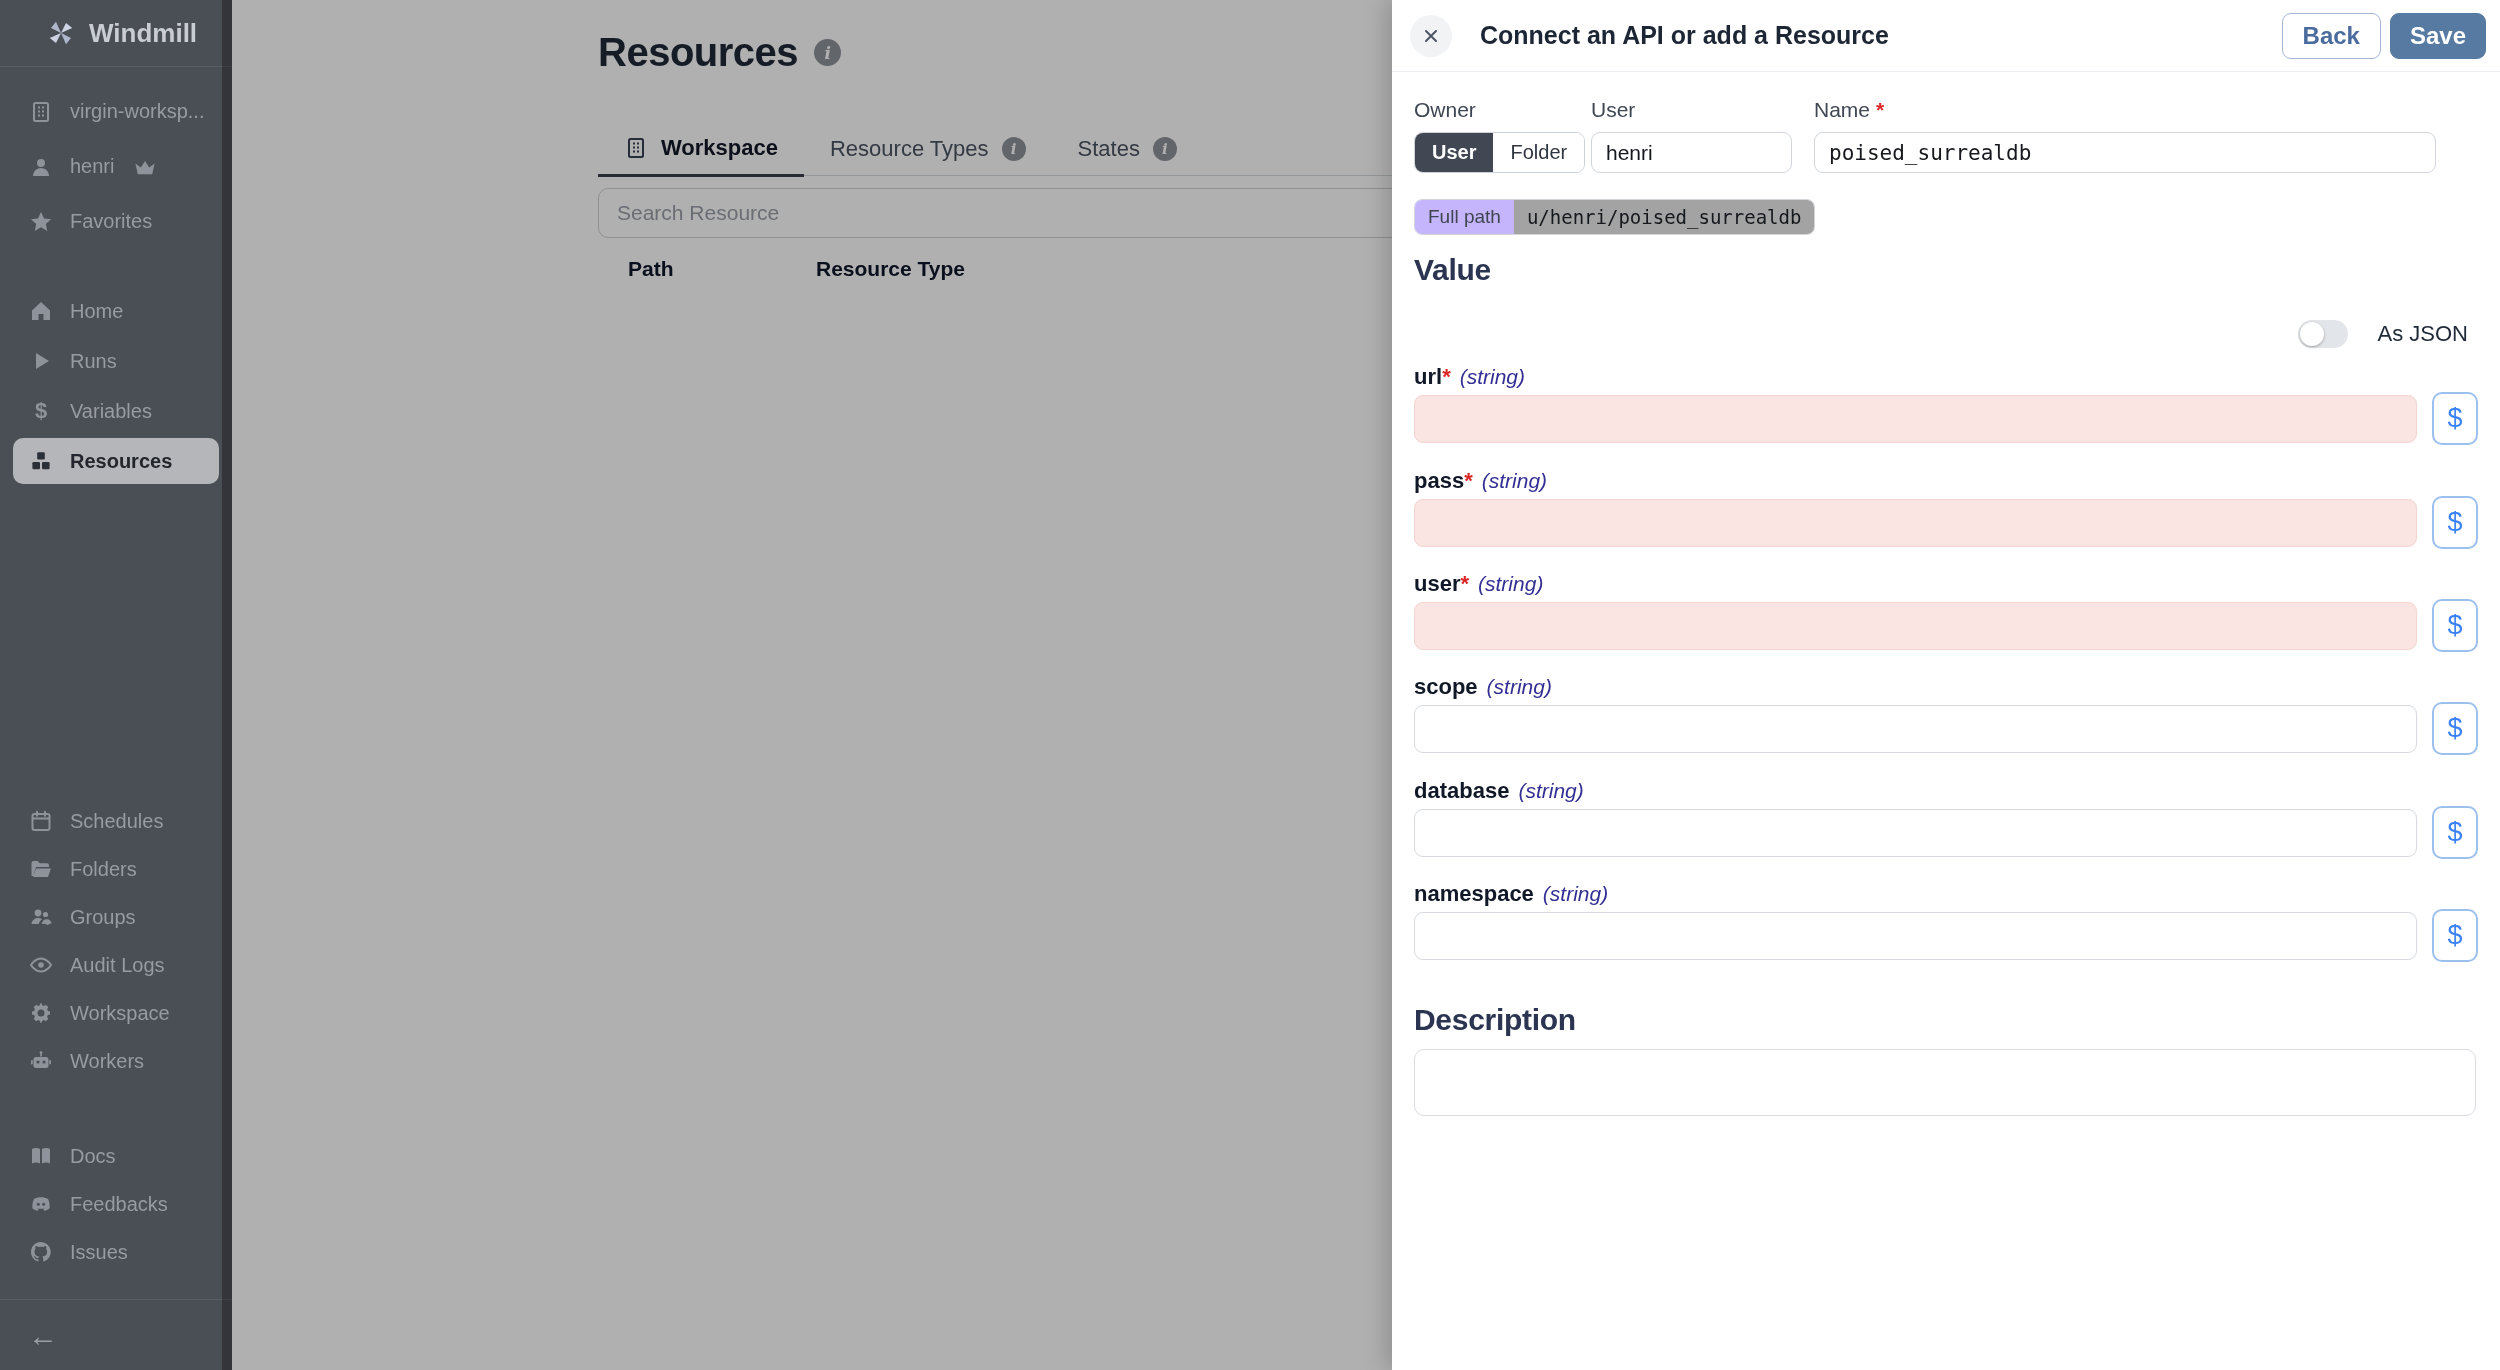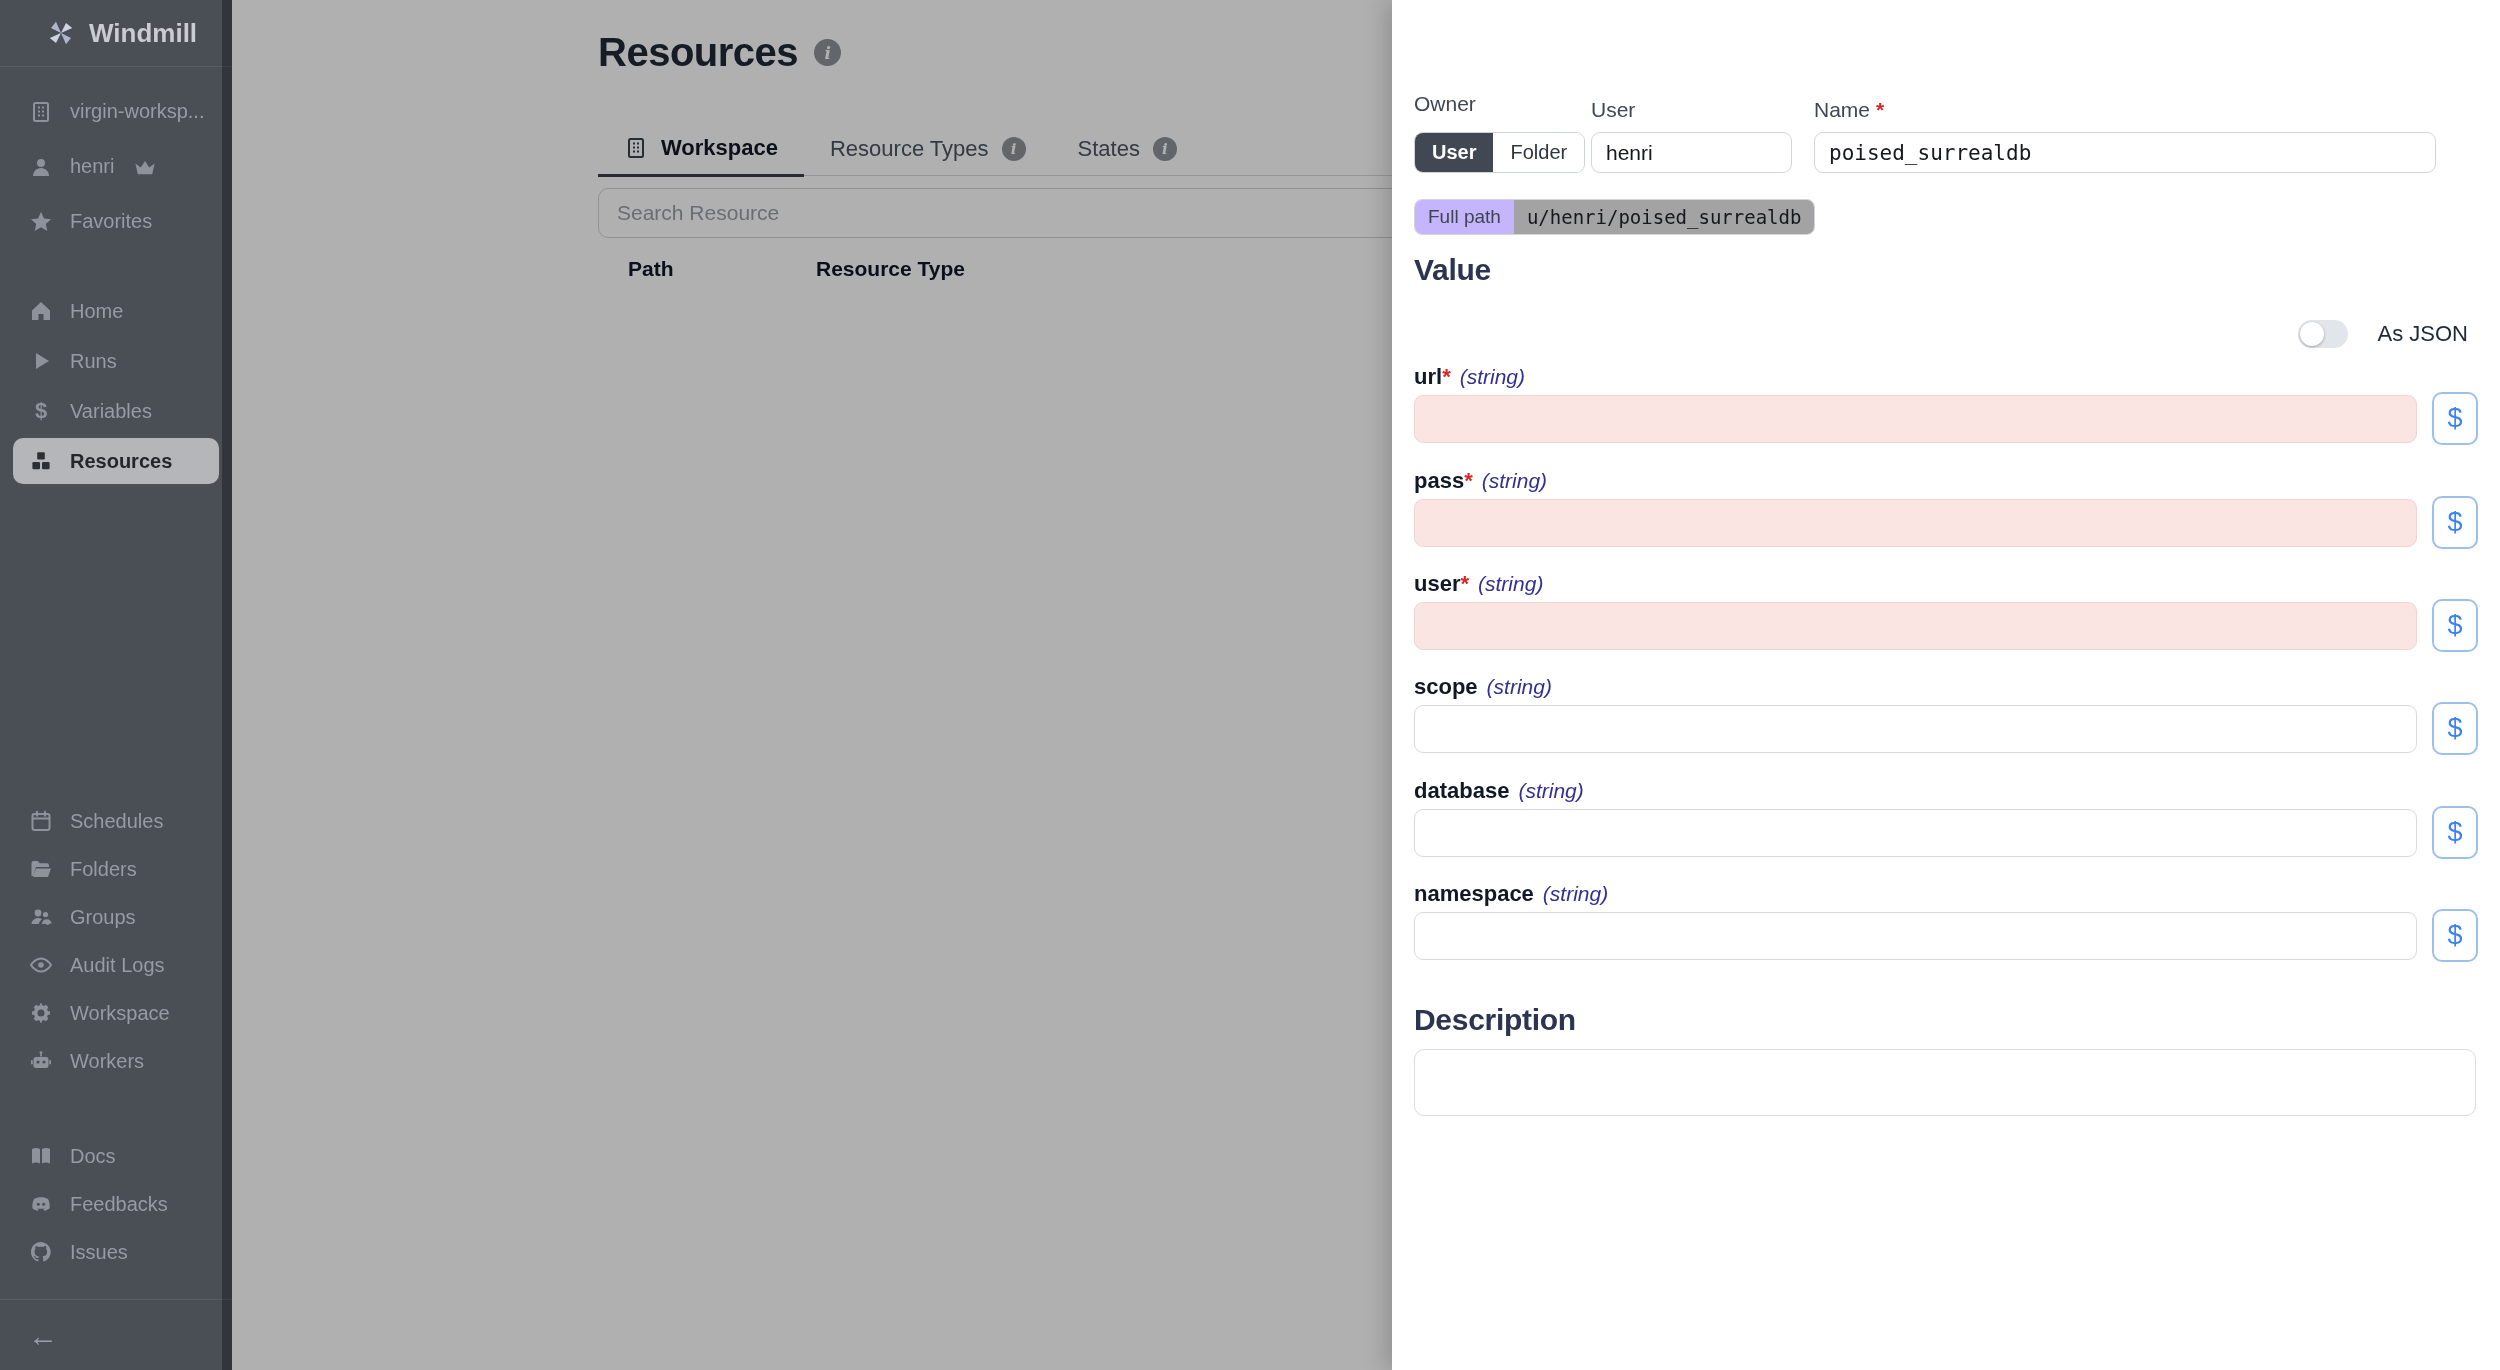--- a/index.html
+++ b/index.html
@@ -365,24 +365,36 @@
 
     <input class="m-search" type="text" placeholder="Search Resource" style="">
 
     <div class="m-th" style="left:406px;">Path</div>
     <div class="m-th" style="left:594px;">Resource Type</div>
   </main>
 
   <div id="backdrop"></div>
 
   <section id="drawer">
+    <div class="d-header">
+      <button class="d-close">
+        <span class="ic">
+            <svg viewBox="0 0 24 24">
+              <use href="#i-close"></use>
+            </svg>
+          </span>
+      </button>
+      <div class="d-title">Connect an API or add a Resource</div>
+      <button class="btn btn-back">Back</button>
+      <button class="btn btn-save">Save</button>
+    </div>
 
     <div class="d-body">
 
-      <div class="col-label" style="left:0;top:20px;">Owner</div>
+      <div class="col-label" style="left:0;top:26px;">Owner</div>
       <div class="col-label" style="left:177px;top:26px;">User</div>
       <div class="col-label" style="left:400px;top:26px;">
         <span>Name</span> <span class="req">*</span>
       </div>
 
       <div class="seg" style="left:0;top:60px;">
         <div class="seg-opt seg-on">User</div>
         <div class="seg-opt seg-off">Folder</div>
       </div>
       <input class="t-input" style="left: 177px; top: 60px; width: 201px;" value="henri">

